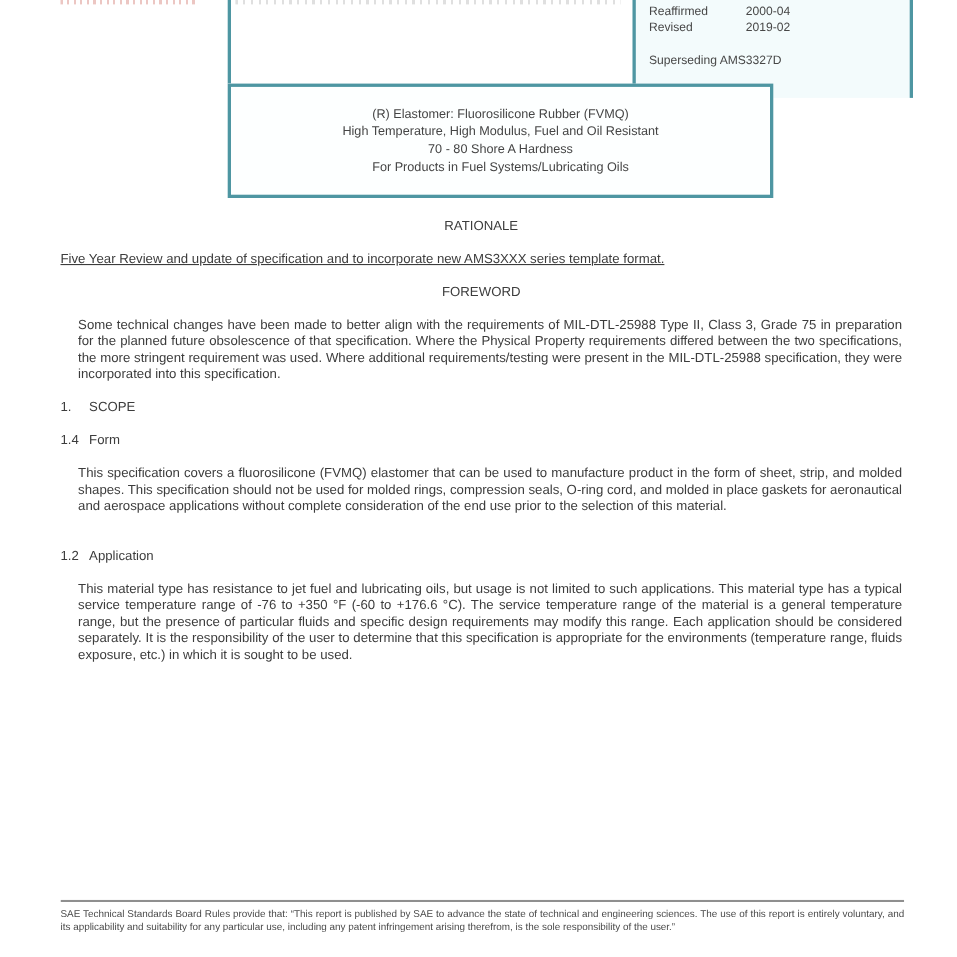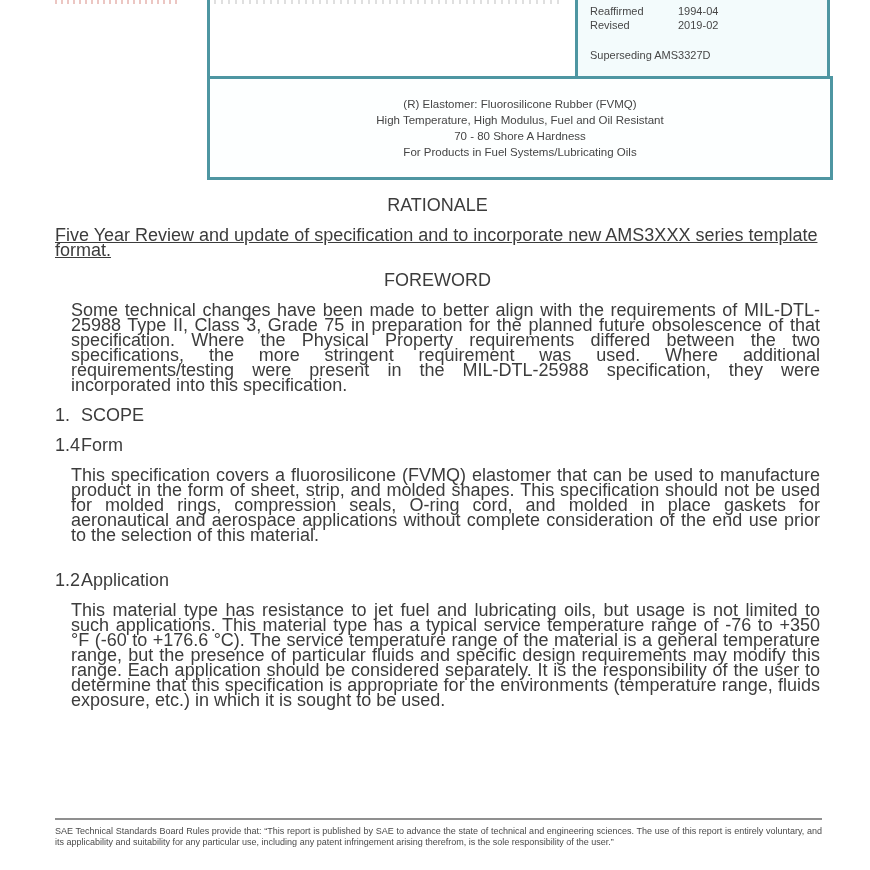--- a/index.html
+++ b/index.html
@@ -30,32 +30,32 @@
     border-left:3px solid #4e96a2;border-right:3px solid #4e96a2;
     background:#f3fbfc;
     box-sizing:border-box;
     padding:4px 0 0 12px;
     font-size:11px;line-height:14px;color:#474747;
   }
   .rev-row{display:flex;}
   .rev-label{width:88px;}
   .rev-superseding{margin-top:16px;}
   .title-block{
-    position:absolute;left:207px;top:76px;width:626px;height:104px;
+    position:absolute;left:207px;top:76px;width:496px;height:104px;
     border:3px solid #4e96a2;
     box-sizing:border-box;
     background:#fdffff;
     display:flex;flex-direction:column;justify-content:center;
     text-align:center;
     font-size:11.5px;line-height:16px;color:#454545;
   }
   
   .doc-body{
     position:absolute;left:55px;top:198px;width:765px;
-    font-size:18px;line-height:15px;color:#3c3c3c;
+    font-size:12px;line-height:15px;color:#3c3c3c;
   }
   .centered-heading{text-align:center;margin:0 0 15px 0;}
   .para{margin:0 0 15px 16px;text-align:justify;}
   .para-line{margin:0 0 15px 0;text-decoration:underline;}
   .sec-heading{margin:0 0 15px 0;}
   .sec-num{display:inline-block;min-width:26px;}
   .spacer-row{height:15px;}
   
   .doc-footer{
     position:absolute;left:55px;top:818px;width:767px;height:52px;
@@ -74,21 +74,21 @@
 
 <div class="logo-remnant"></div>
 
 <div class="hdr-noise"></div>
 
 <div class="hdr-left-vline"></div>
 
 <div class="revision-cell">
   <div class="rev-row">
     <span class="rev-label">Reaffirmed</span>
-    <span class="rev-value">1994-04</span>
+    <span class="rev-value">2000-04</span>
   </div>
   <div class="rev-row">
     <span class="rev-label">Revised</span>
     <span class="rev-value">2019-02</span>
   </div>
   <div class="rev-superseding">Superseding AMS3327D</div>
 </div>
 
 <div class="title-block">
   <div>(R) Elastomer: Fluorosilicone Rubber (FVMQ)</div>

